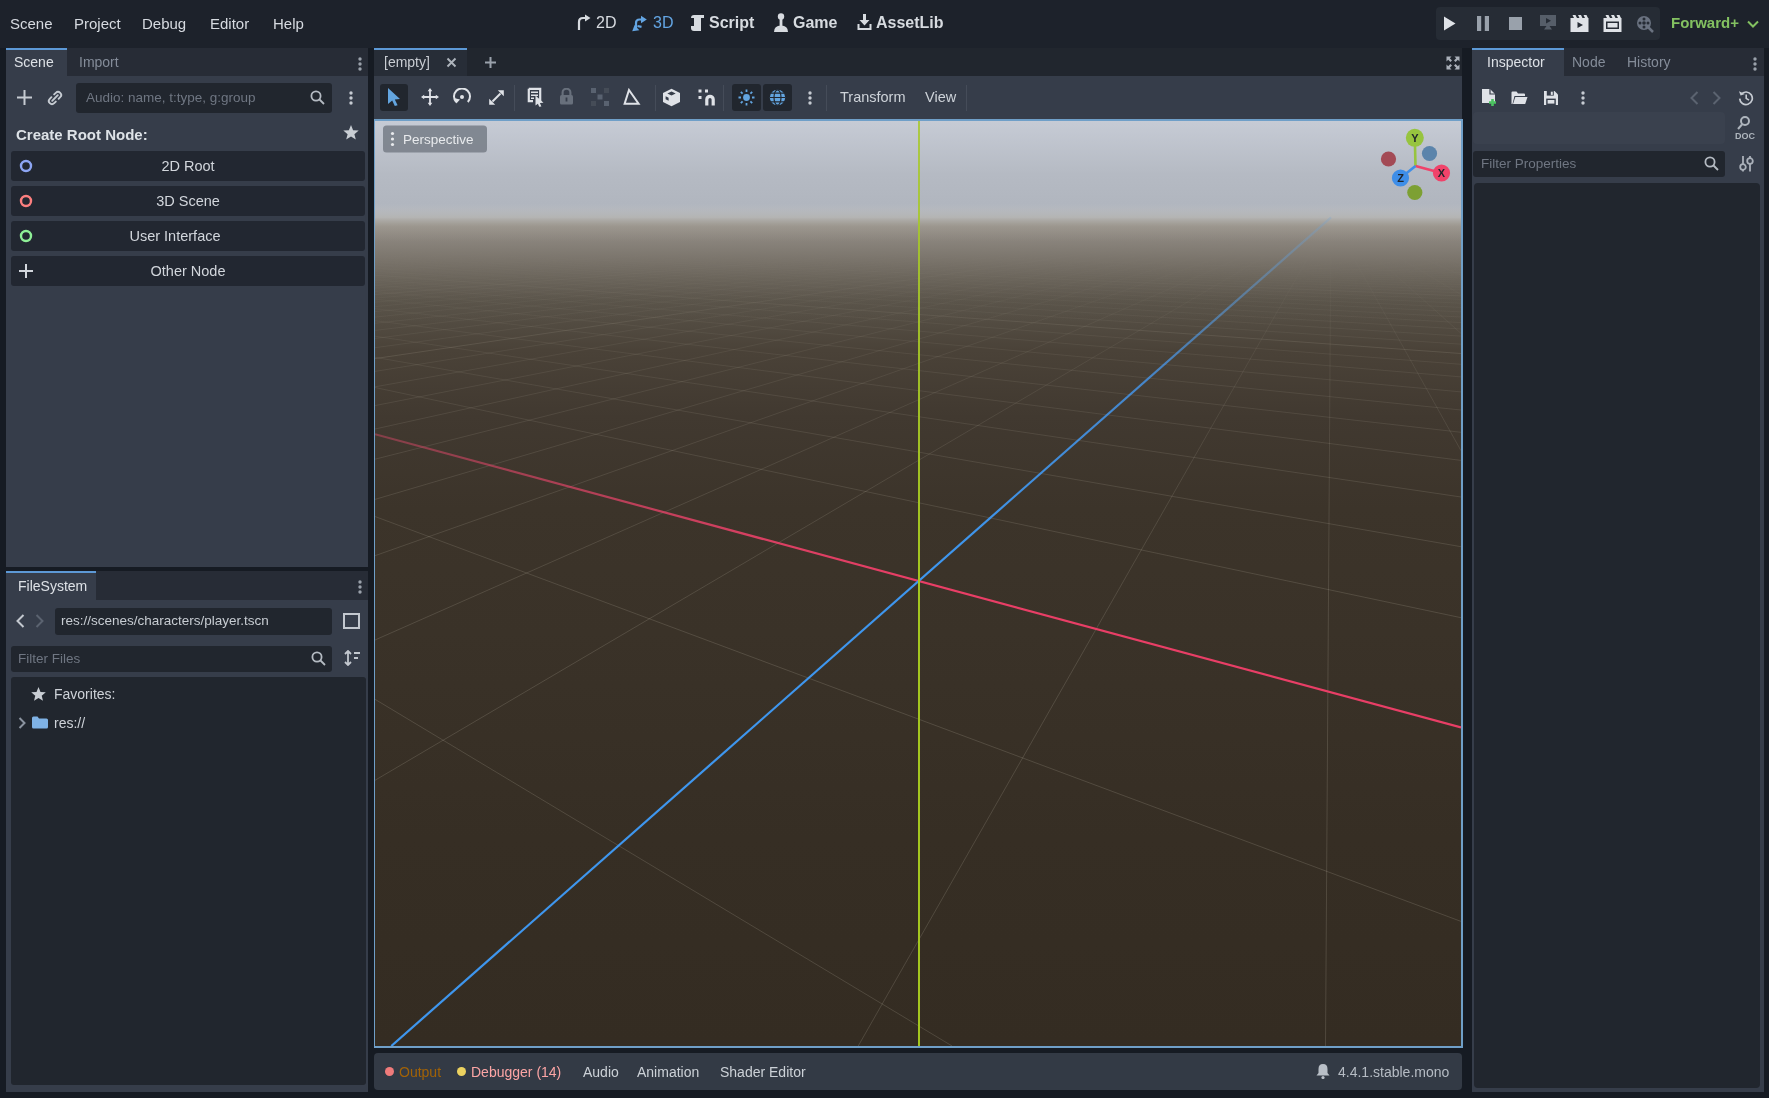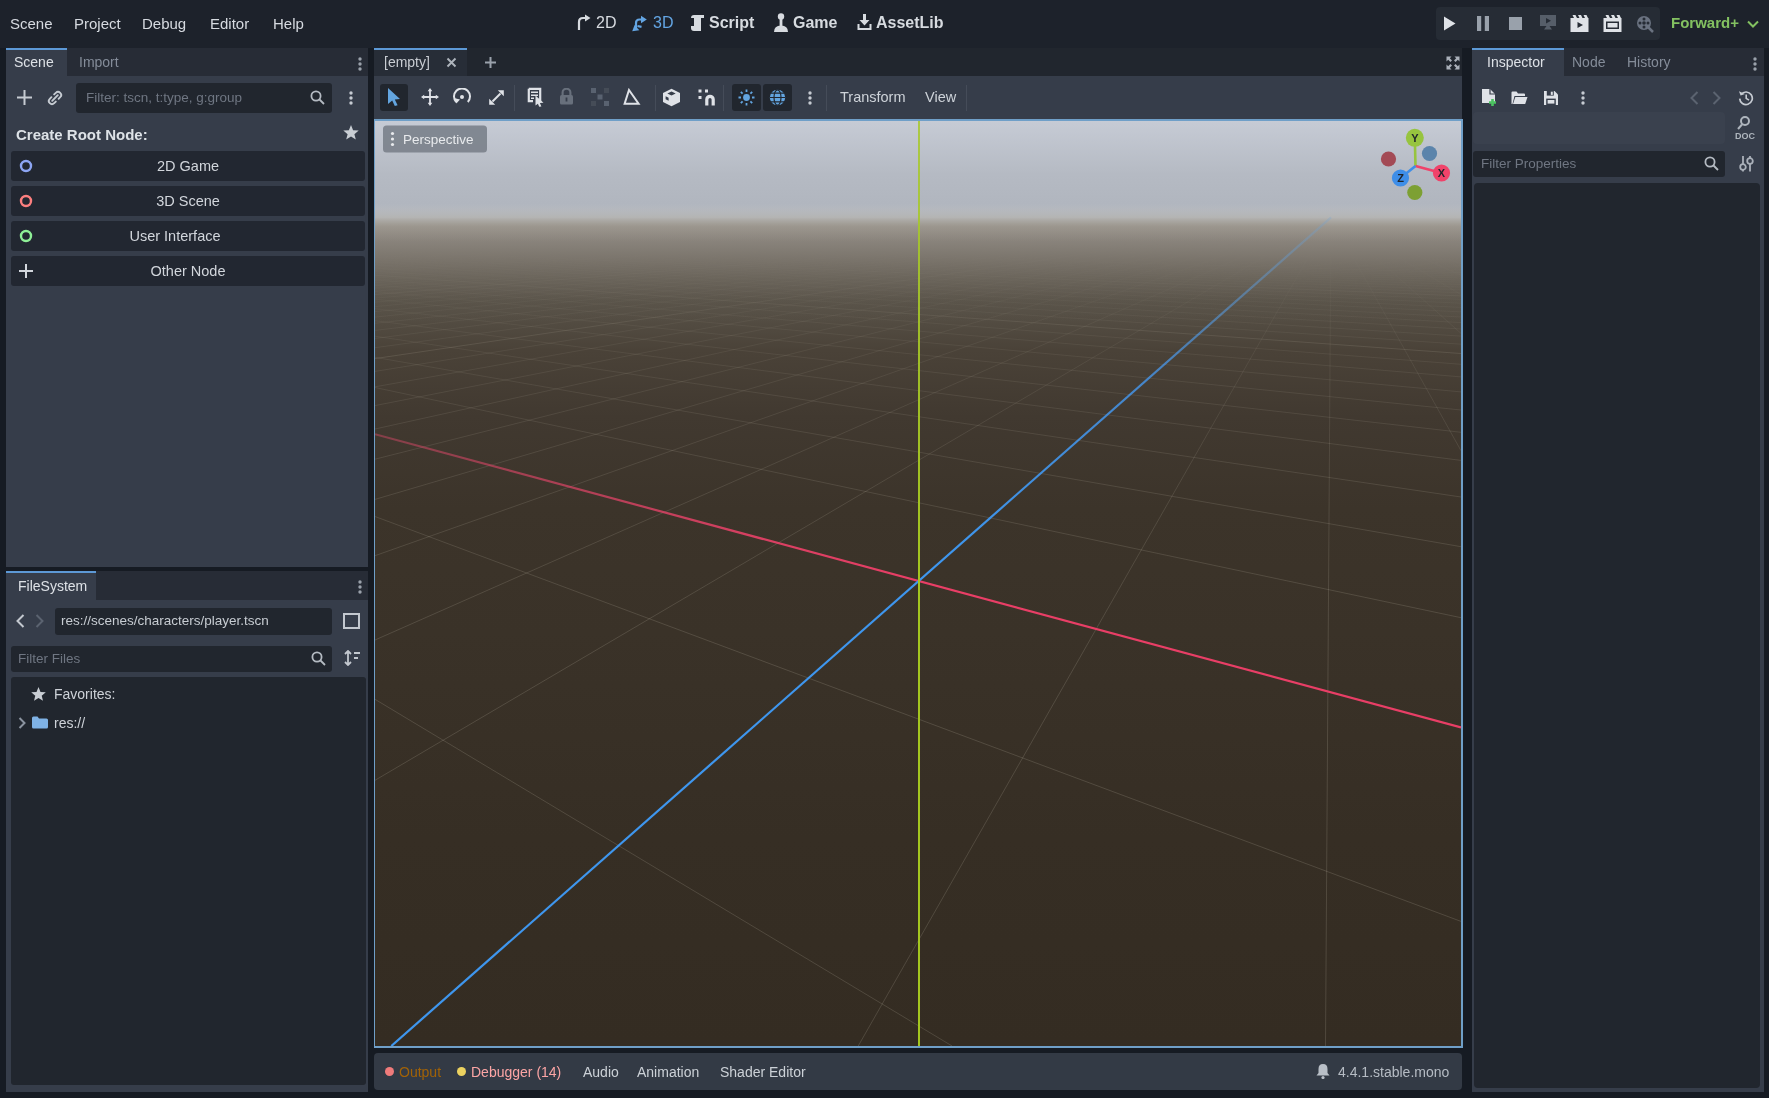--- a/index.html
+++ b/index.html
@@ -138,21 +138,21 @@
 <div class="abs" style="left:47px;top:90px">
       <svg width="16" height="16" viewBox="0 0 16 16">
         <g stroke="#c6cbd2" stroke-width="1.9" fill="none" stroke-linecap="round">
           <path d="M5.2 10.8 L10.8 5.2"></path>
           <path d="M7.2 4.4 L8.8 2.8 A3.1 3.1 0 0 1 13.2 7.2 L11.6 8.8"></path>
           <path d="M8.8 11.6 L7.2 13.2 A3.1 3.1 0 0 1 2.8 8.8 L4.4 7.2"></path>
         </g>
       </svg>
     </div>
 <div class="abs input" style="left:76px;top:83px;width:256px;height:30px"></div>
-<div class="abs txt dim" style="left:86px;top:90px;font-size:13.5px;color:#6f7682">Filter: tscn, t:type, g:group</div>
+<div class="abs txt dim" style="left:86px;top:90px;font-size:13.5px;color:#6f7682">Audio: name, t:type, g:group</div>
 <div class="abs" style="left:310px;top:90px">
       <svg width="15" height="15" viewBox="0 0 15 15">
         <circle cx="6" cy="6" r="4.6" fill="none" stroke="#b4bac2" stroke-width="1.8"></circle>
         <path d="M9.5 9.5 L14 14" stroke="#b4bac2" stroke-width="1.8"></path>
       </svg>
     </div>
 <div class="abs" style="left:349px;top:91px">
       <svg width="4" height="14" viewBox="0 0 4 14">
         <circle cx="2" cy="2" r="1.7" fill="#c6cbd2"></circle>
         <circle cx="2" cy="7" r="1.7" fill="#c6cbd2"></circle>
@@ -184,21 +184,21 @@
 <div class="abs" style="left:19px;top:229px">
       <svg width="14" height="14" viewBox="0 0 14 14">
         <circle cx="7" cy="7" r="5" fill="none" stroke="#8eef97" stroke-width="2.4"></circle>
       </svg>
     </div>
 <div class="abs" style="left:18px;top:263px">
       <svg width="16" height="16" viewBox="0 0 16 16">
         <path d="M8 1 V15 M1 8 H15" stroke="#d3d7dd" stroke-width="2"></path>
       </svg>
     </div>
-<div class="abs txt" style="left:11px;top:158px;width:354px;text-align:center;font-size:14.5px;color:#d2d6dc">2D Game</div>
+<div class="abs txt" style="left:11px;top:158px;width:354px;text-align:center;font-size:14.5px;color:#d2d6dc">2D Root</div>
 <div class="abs txt" style="left:11px;top:193px;width:354px;text-align:center;font-size:14.5px;color:#d2d6dc">3D Scene</div>
 <div class="abs txt" style="left:11px;top:228px;width:328px;text-align:center;font-size:14.5px;color:#d2d6dc">User Interface</div>
 <div class="abs txt" style="left:11px;top:263px;width:354px;text-align:center;font-size:14.5px;color:#d2d6dc">Other Node</div>
 
 <div class="abs tabbar" style="left:6px;top:571px;width:362px;height:29px"></div>
 <div class="abs tab-active" style="left:6px;top:571px;width:90px;height:29px"></div>
 <div class="abs txt" style="left:18px;top:578px;color:#dde1e6">FileSystem</div>
 <div class="abs" style="left:358px;top:580px">
       <svg width="4" height="14" viewBox="0 0 4 14">
         <circle cx="2" cy="2" r="1.7" fill="#9aa1ab"></circle>

